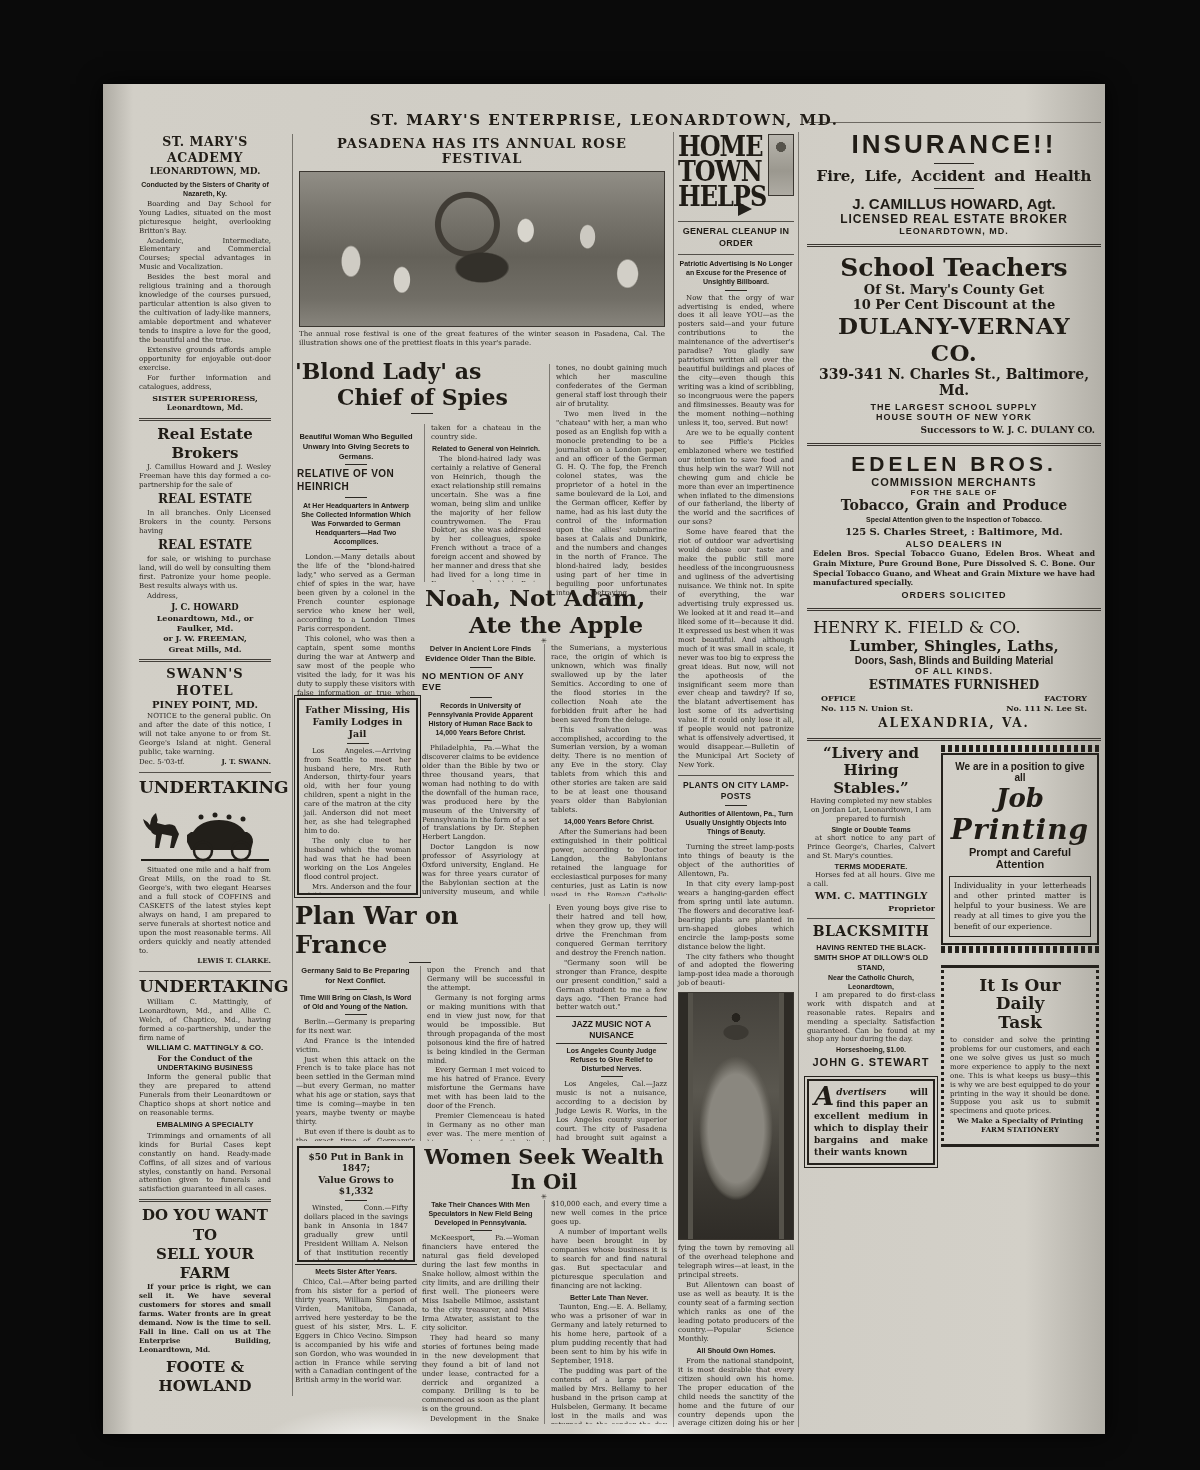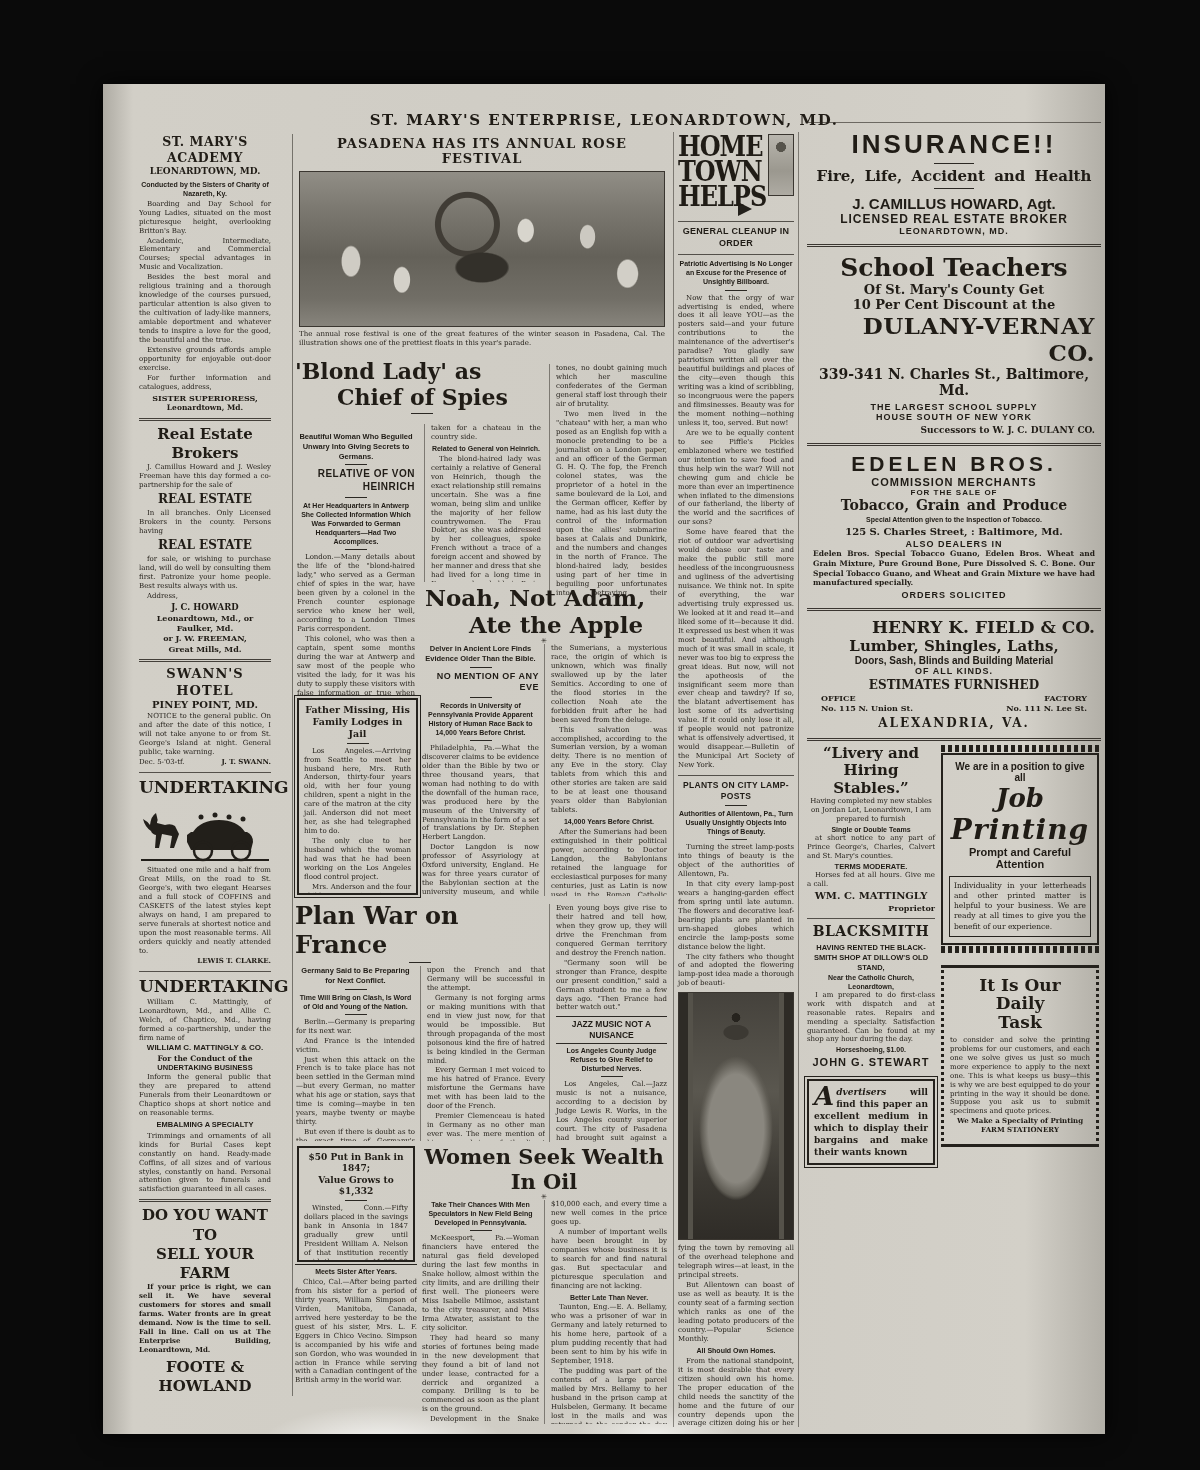--- a/index.html
+++ b/index.html
@@ -45,21 +45,21 @@
   radial-gradient(ellipse 14px 20px at 62% 38%, #d8d5cd 0 55%, transparent 62%),
   radial-gradient(ellipse 13px 20px at 79% 42%, #ccc9c1 0 55%, transparent 62%),
   radial-gradient(ellipse 18px 24px at 90% 66%, #d2cfc7 0 55%, transparent 62%),
   linear-gradient(180deg,#918e86 0%,#7d7a72 22%,#646159 55%,#716e66 82%,#87847c 100%)}
 .rose-cap{font-size:7px;line-height:1.3;text-align:justify;padding:0 2px}
 .bl-head{position:absolute;top:222px;left:0;width:254px;font-weight:bold}
 .bl-head .l1{font-size:22px}.bl-head .l2{font-size:22px;padding-left:42px}
 .bl-a{position:absolute;top:296px;left:2px;width:118px;height:264px;overflow:hidden}
 .bl-b{position:absolute;top:288px;left:129px;width:117px;height:158px;overflow:hidden;border-left:1px solid rgba(42,38,32,.5);padding-left:6px}
 .c4a{position:absolute;top:228px;left:254px;width:118px;height:234px;overflow:hidden;border-left:1px solid rgba(42,38,32,.5);padding-left:6px}
-.subhead{font-size:10px;font-weight:bold;text-align:right;font-family:"Liberation Sans",sans-serif;letter-spacing:.5px;margin:3px 0}
+.subhead{font-size:10px;font-weight:bold;text-align:left;font-family:"Liberation Sans",sans-serif;letter-spacing:.5px;margin:3px 0}
 .minihead{font-size:7px;font-weight:bold;text-align:center;margin:3px 0 1px}
 .noah{position:absolute;top:448px;left:126px;width:246px;height:312px;overflow:hidden}
 .noah-h{font-weight:bold}
 .noah-h .l1{font-size:23px;padding-left:4px}.noah-h .l2{font-size:23px;padding-left:48px}
 .cols2{display:flex;gap:0}
 .cols2 .cl{width:50%;overflow:hidden;padding:0 5px 0 1px}
 .cols2 .cr{width:50%;overflow:hidden;border-left:1px solid rgba(42,38,32,.5);padding-left:6px}
 .father{position:absolute;top:562px;left:2px;width:121px;height:197px;border:2px solid #24211c;outline:1px solid #24211c;outline-offset:2px;padding:4px 5px;overflow:hidden}
 .boxtitle{font-size:9.5px;font-weight:bold;text-align:center;line-height:1.25;margin-bottom:3px}
 .pw{position:absolute;top:765px;left:0;width:250px;height:240px;overflow:hidden}
@@ -84,26 +84,26 @@
   linear-gradient(90deg,#2e2b26 0 8%, #55524a 8% 12%, transparent 12% 88%, #55524a 88% 92%, #2e2b26 92%),
   radial-gradient(ellipse 46px 90px at 50% 55%, #8a877f 0 60%, #5f5c54 75%, transparent 80%),
   linear-gradient(180deg,#45423c 0%,#5a574f 40%,#3c3933 75%,#2f2c27 100%)}
 
 .rad{border-bottom:3px double rgba(42,38,32,.9);padding:6px 6px 8px;overflow:hidden}
 .ins-t{font-size:26px;font-weight:bold;text-align:center;letter-spacing:3px;font-family:"Liberation Sans",sans-serif}
 .ins-s{font-size:15px;font-weight:bold;text-align:center;word-spacing:4px}
 .ins-co{font-size:8px;font-weight:bold;text-align:center;line-height:1.5;font-family:"Liberation Sans",sans-serif}
 .st-t{font-size:25px;font-weight:bold;text-align:center}
 .st-l{font-size:13px;font-weight:bold;text-align:center}
-.dv-t{font-size:23px;font-weight:bold;text-align:right;letter-spacing:.5px}
+.dv-t{font-size:23px;font-weight:bold;text-align:center;letter-spacing:.5px}
 .dv-a{font-size:14px;font-weight:bold;text-align:center}
 .smallcaps{font-size:9px;font-weight:bold;text-align:center;font-family:"Liberation Sans",sans-serif;letter-spacing:1px}
 .ed-t{font-size:21px;font-weight:bold;text-align:center;letter-spacing:4px;font-family:"Liberation Sans",sans-serif}
 .ed-l{font-size:14px;font-weight:bold;text-align:center;word-spacing:2px}
-.fd-t{font-size:17px;font-weight:bold;text-align:right}
+.fd-t{font-size:17px;font-weight:normal;text-align:left}
 .fd-l1{font-size:15px;font-weight:bold;text-align:center}
 .fd-l2{font-size:10px;font-weight:bold;text-align:center;font-family:"Liberation Sans",sans-serif}
 .offrow{display:flex;justify-content:space-between;font-size:8px;font-weight:bold;padding:1px 8px}
 .rb{display:flex;gap:6px;padding-top:4px}
 .rb-l{width:128px}.rb-r{width:158px}
 .liv-t{font-size:15px;font-weight:bold;text-align:center;line-height:1.15}
 .bs-t{font-size:14px;font-weight:bold;text-align:center;letter-spacing:.5px}
 .saw{height:7px;background:repeating-linear-gradient(90deg,#24211c 0 4px,transparent 4px 7px);}
 .jpbox{border:2px solid #24211c;padding:6px 6px;margin:1px 0}
 .jp-w1{font-size:26px;font-style:italic;text-align:center;font-weight:bold}

